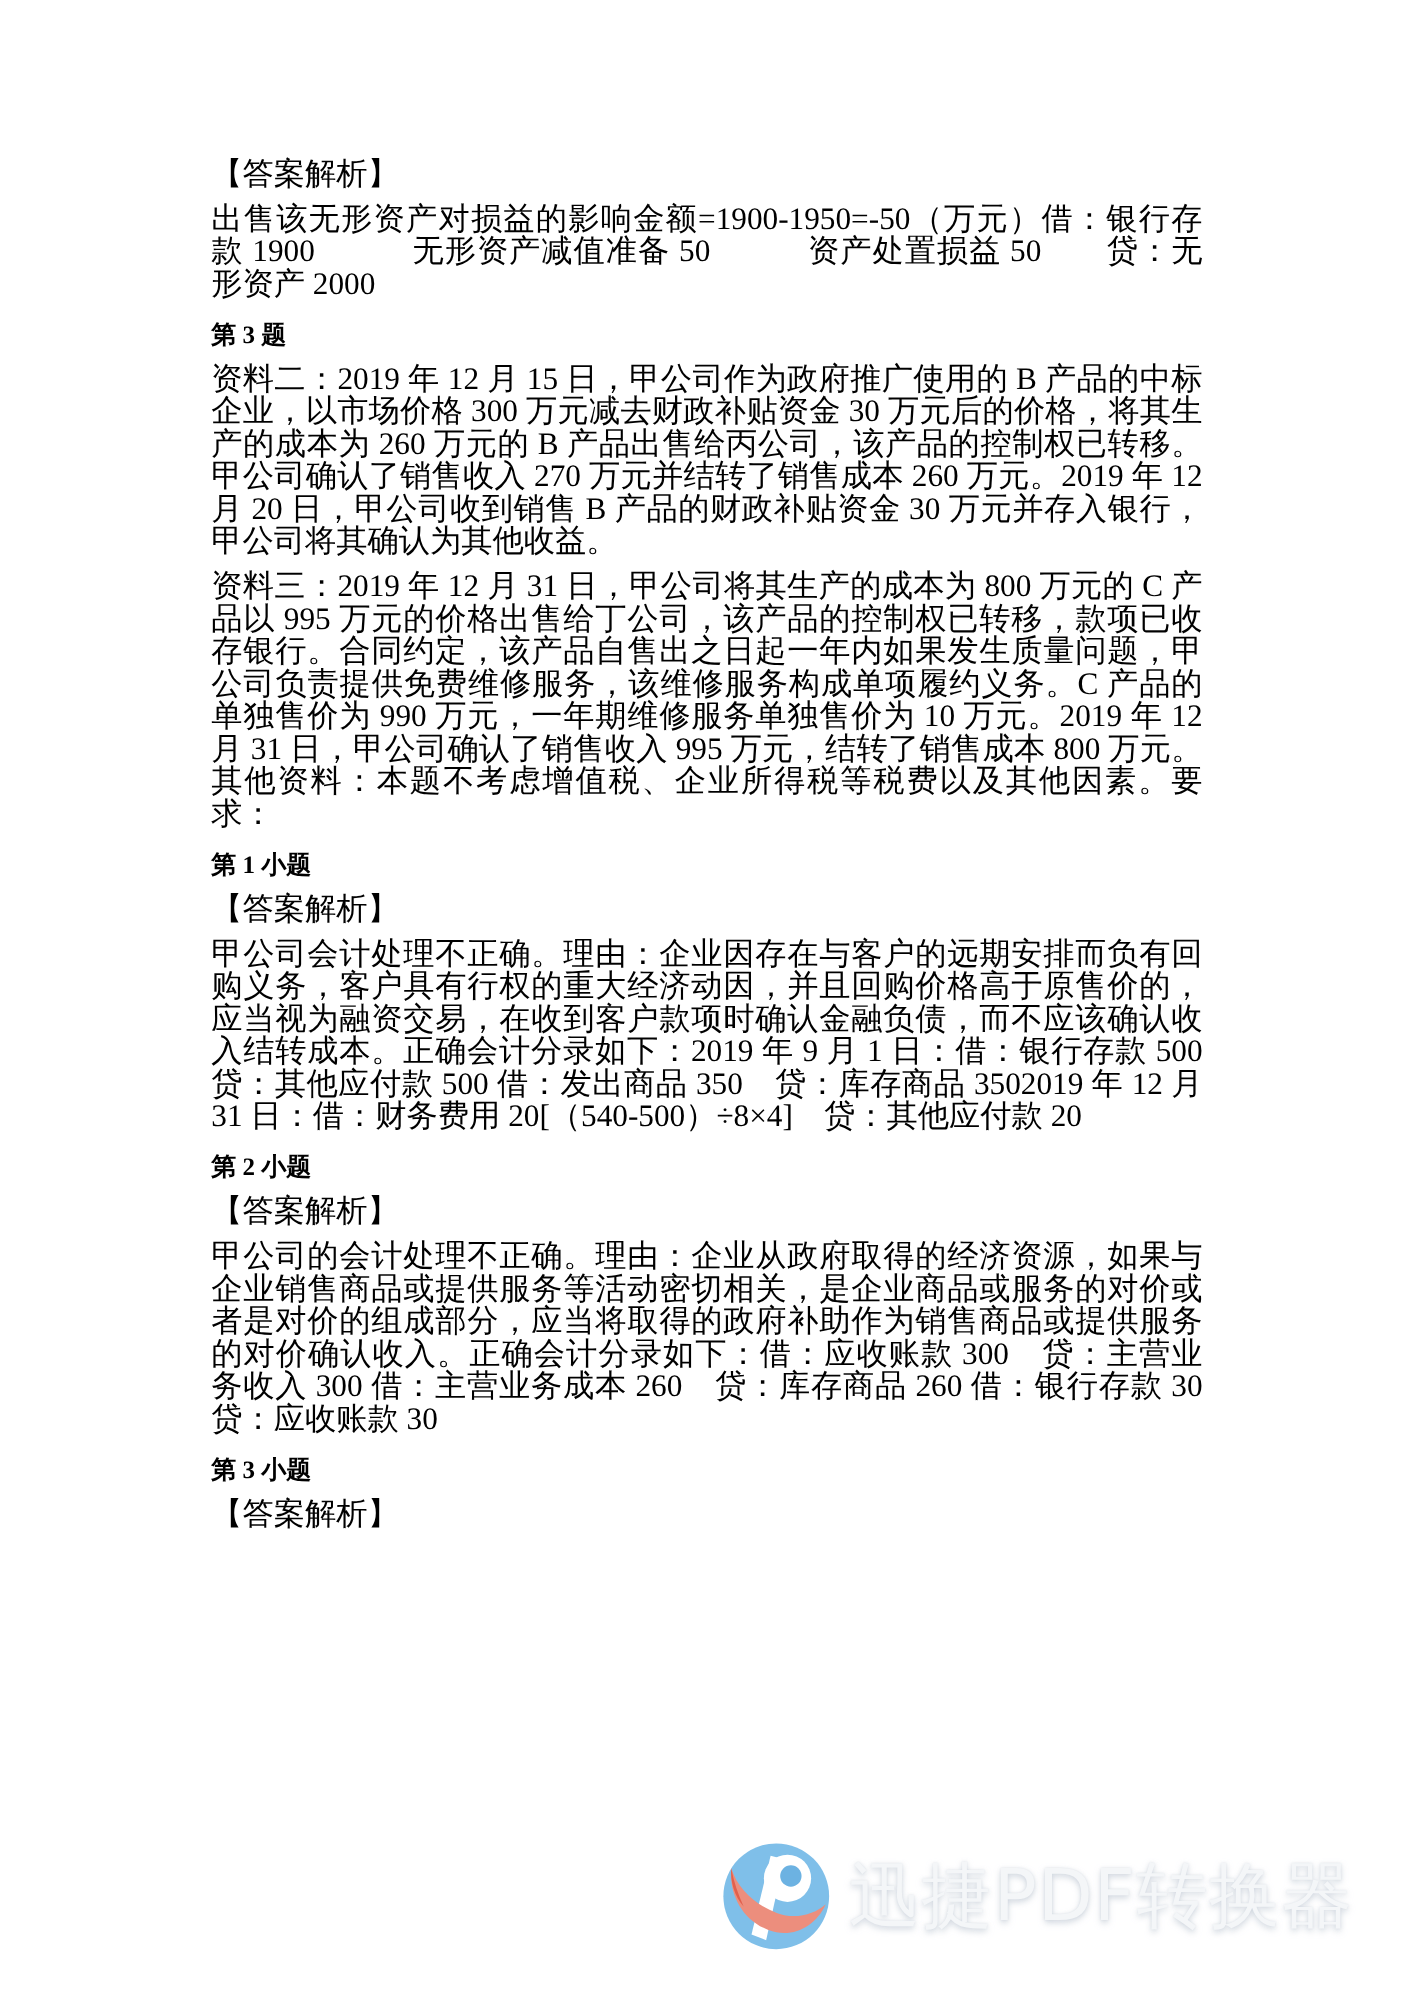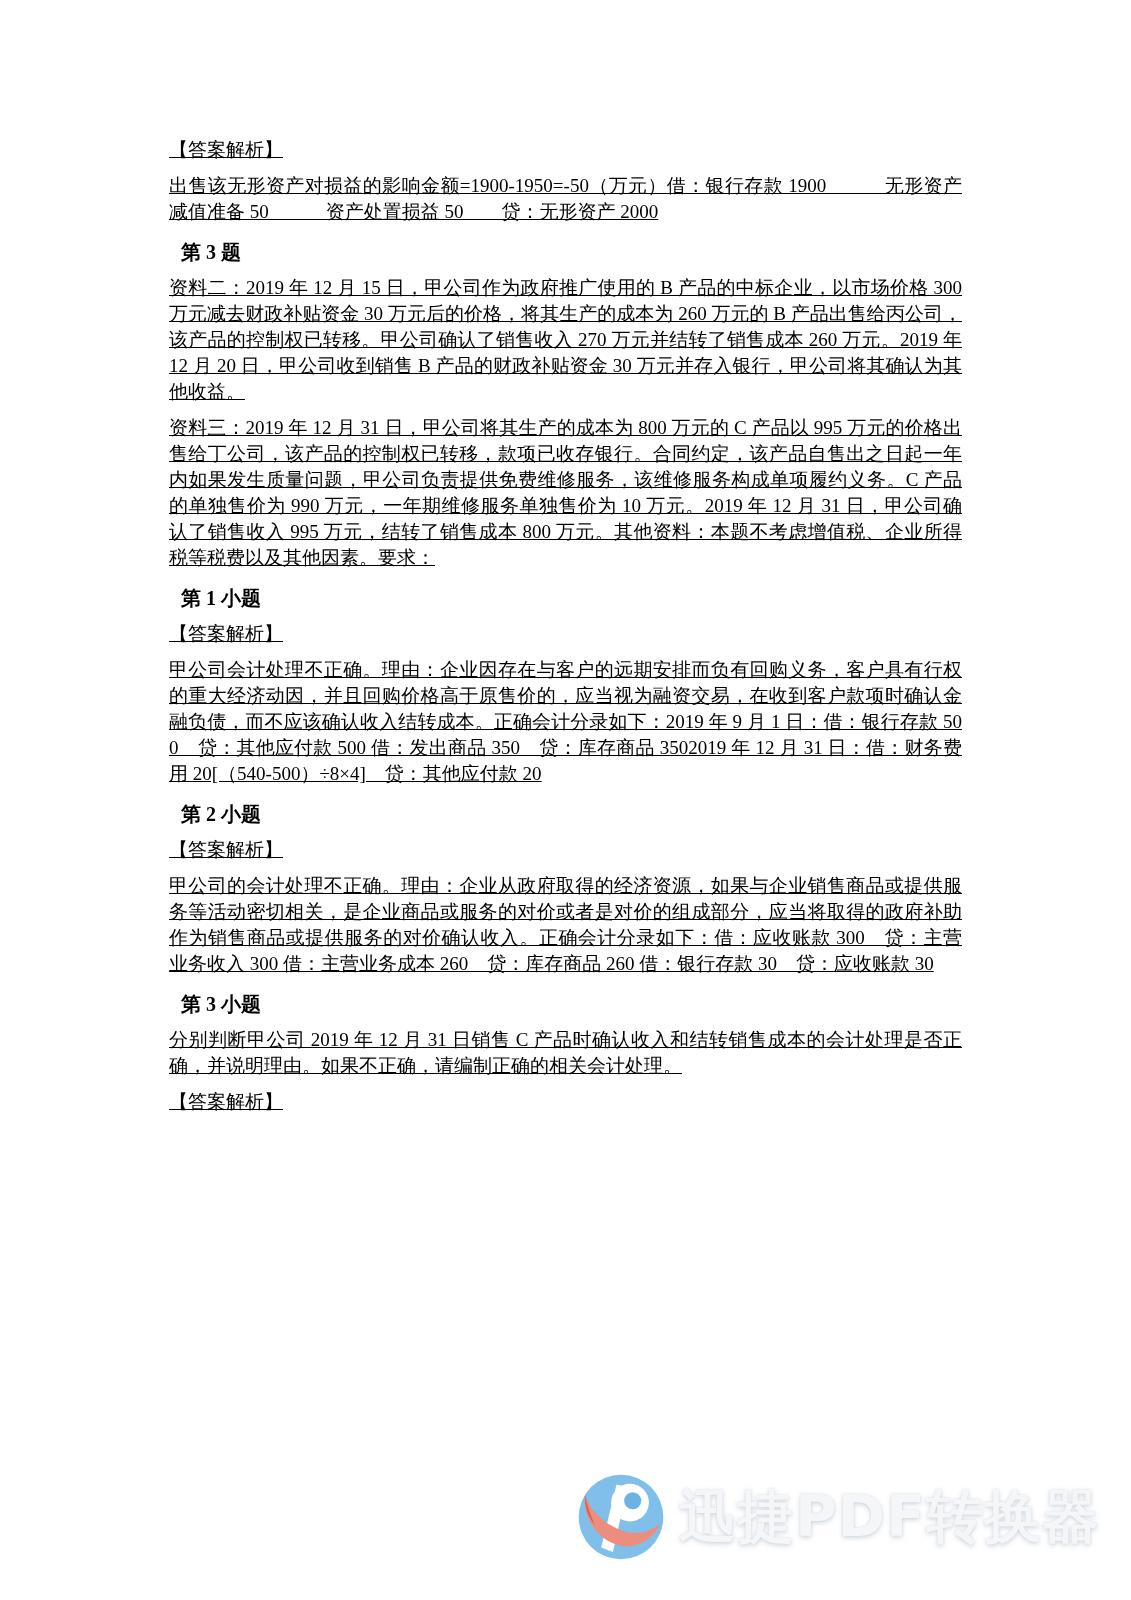--- a/index.html
+++ b/index.html
@@ -12,50 +12,49 @@
     font-family: "Liberation Serif", "DejaVu Serif", serif;
     color: #000000;
   }
   .content {
     position: absolute;
     left: 169px;
     top: 127px;
     width: 793px;
   }
   .para {
-    font-size: 19px;
+    font-size: 25px;
     line-height: 26px;
-    margin: 10px 0 10px 0;
+    margin: 0 0 10px 0;
     text-align: justify;
     text-justify: inter-ideograph;
     word-break: break-all;
-    text-decoration: underline;
   }
   .heading {
     font-size: 20px;
     line-height: 26px;
     font-weight: bold;
-    margin: 14px 0 10px 12px;
+    margin: 14px 0 10px 0;
   }
   .watermark {
     position: absolute;
     left: 576px;
     top: 1472px;
     display: flex;
     align-items: center;
     gap: 13px;
   }
   .watermark .logo {
     width: 90px;
     height: 90px;
     flex: 0 0 auto;
   }
   .watermark .brand {
     font-family: "DejaVu Sans", "Liberation Sans", sans-serif;
-    font-weight: bold;
+    font-weight: normal;
     font-size: 57px;
     letter-spacing: 1px;
     white-space: nowrap;
     color: #f4f6f8;
     text-shadow: 0 2px 5px rgba(186,195,208,0.65), 0 0 2px rgba(200,207,218,0.5);
   }
 </style>
 </head>
 <body>
 
@@ -73,21 +72,20 @@
 
     <h2 class="heading">第 1 小题</h2>
     <p class="para">【答案解析】</p>
     <p class="para">甲公司会计处理不正确。理由：企业因存在与客户的远期安排而负有回购义务，客户具有行权的重大经济动因，并且回购价格高于原售价的，应当视为融资交易，在收到客户款项时确认金融负债，而不应该确认收入结转成本。正确会计分录如下：2019 年 9 月 1 日：借：银行存款 500　贷：其他应付款 500 借：发出商品 350　贷：库存商品 3502019 年 12 月 31 日：借：财务费用 20[（540-500）÷8×4]　贷：其他应付款 20</p>
 
     <h2 class="heading">第 2 小题</h2>
     <p class="para">【答案解析】</p>
     <p class="para">甲公司的会计处理不正确。理由：企业从政府取得的经济资源，如果与企业销售商品或提供服务等活动密切相关，是企业商品或服务的对价或者是对价的组成部分，应当将取得的政府补助作为销售商品或提供服务的对价确认收入。正确会计分录如下：借：应收账款 300　贷：主营业务收入 300 借：主营业务成本 260　贷：库存商品 260 借：银行存款 30　贷：应收账款 30</p>
 
     <h2 class="heading">第 3 小题</h2>
-    <p class="para">分别判断甲公司 2019 年 12 月 31 日销售 C 产品时确认收入和结转销售成本的会计处理是否正确，并说明理由。如果不正确，请编制正确的相关会计处理。</p>
     <p class="para">【答案解析】</p>
 
   </div>
 
   <div class="watermark">
     <svg class="logo" viewBox="0 0 100 100" aria-hidden="true">
       <circle cx="50" cy="50" r="47" fill="#7fbfe9"></circle>
       <path d="M45,14 L57,17 L41,89 L28,84 Z" fill="#ffffff"></path>
       <circle cx="60" cy="34" r="21" fill="#ffffff"></circle>
       <circle cx="63" cy="32" r="9.5" fill="#6cb2e2"></circle>

